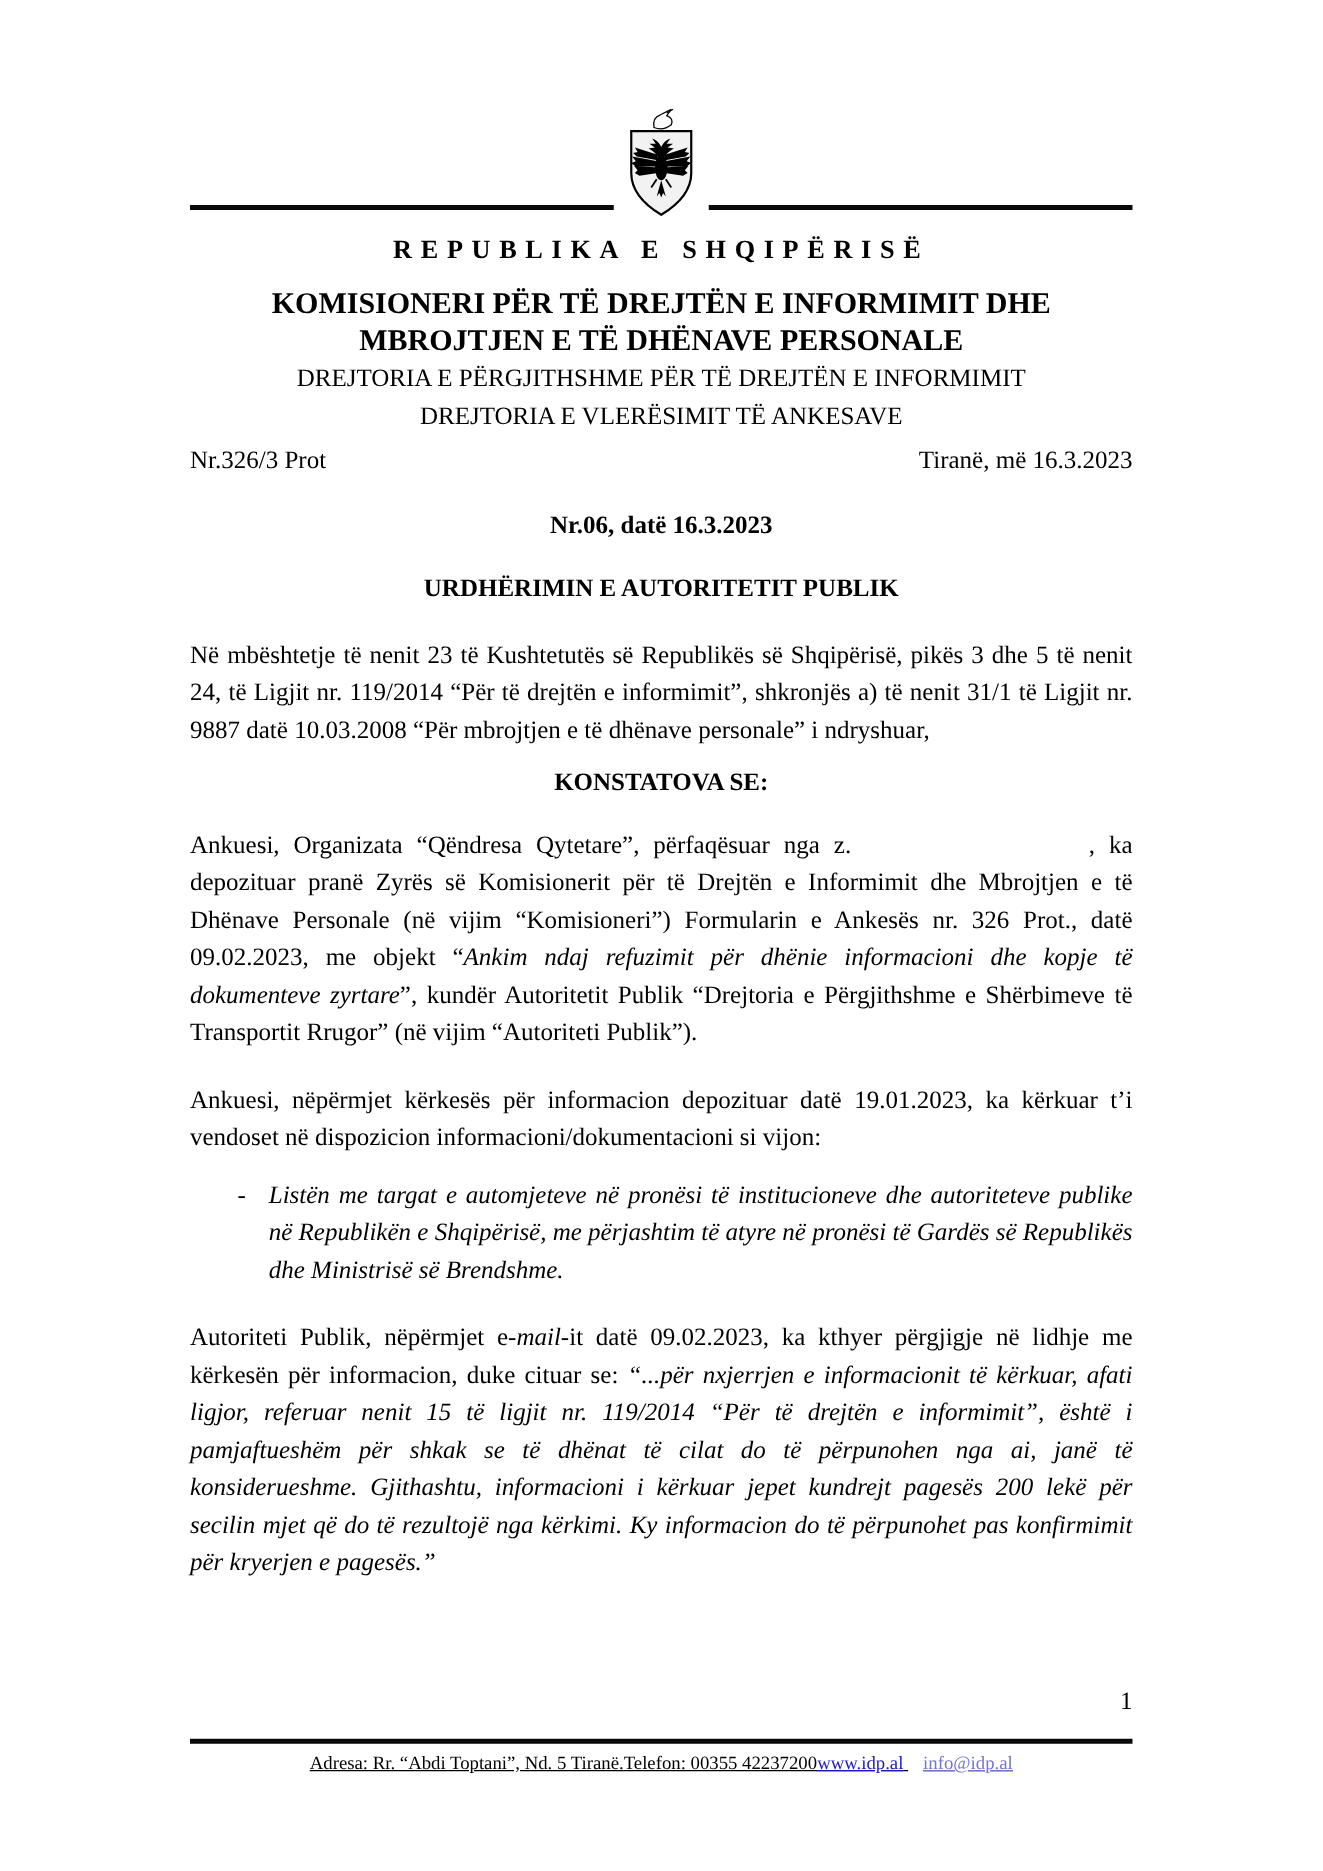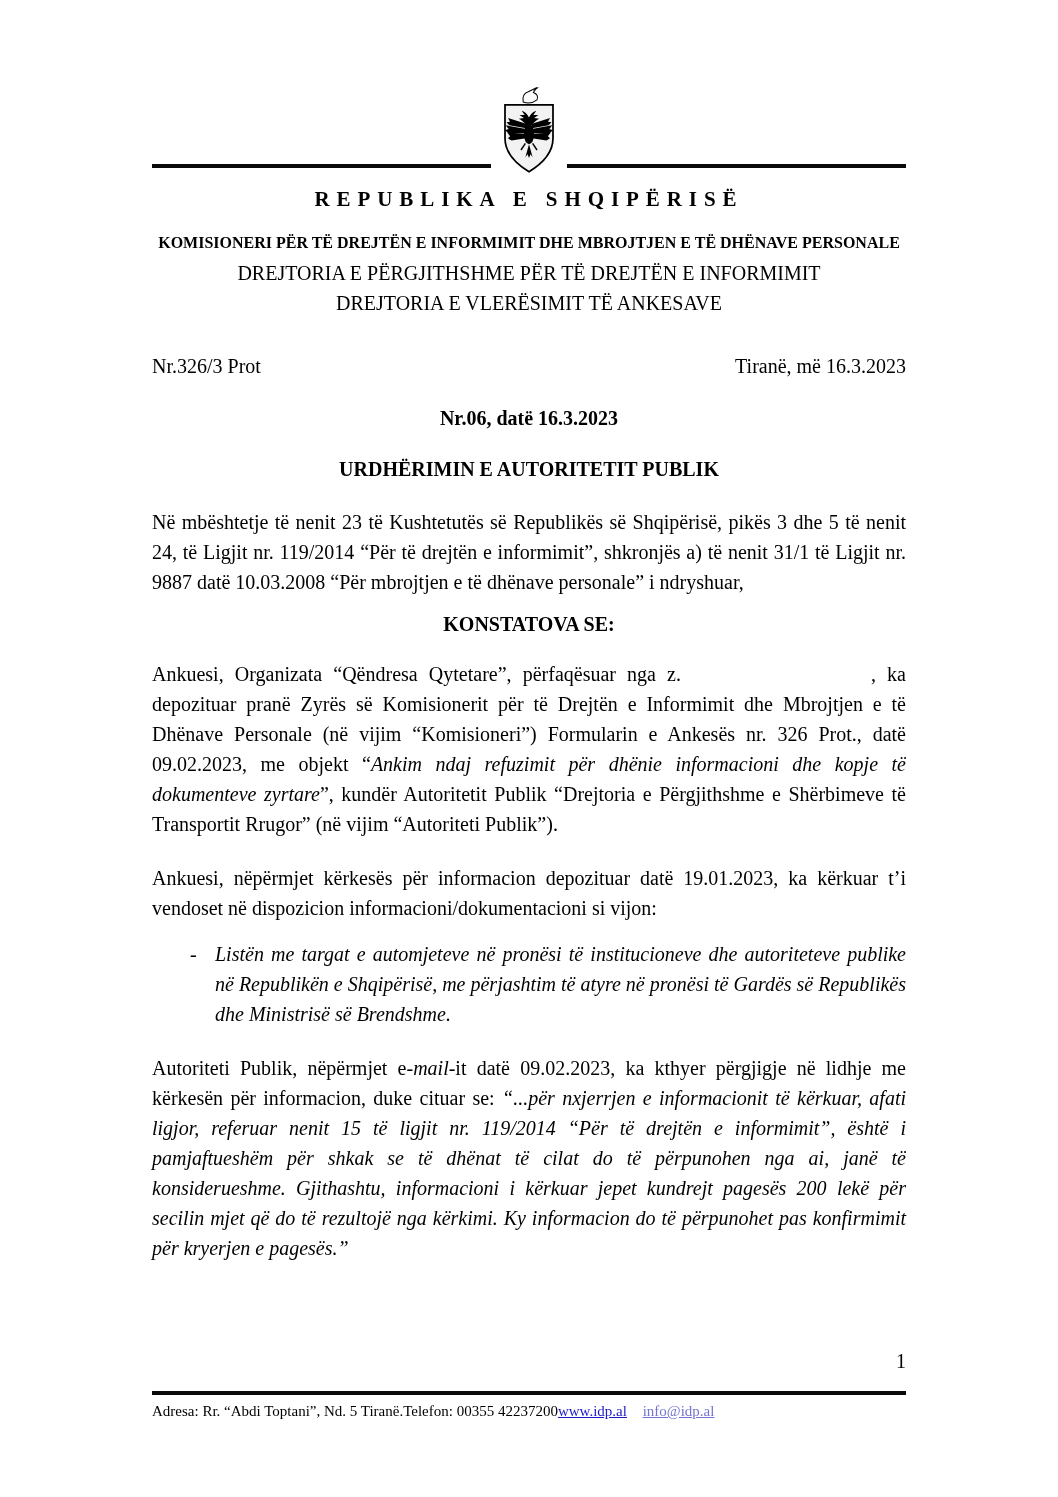--- a/index.html
+++ b/index.html
@@ -31,30 +31,30 @@
     width: 76px; height: 96px;
   }
 
   .republic {
     margin: 6px 0 0 0; text-align: center;
     font-weight: bold; font-size: 21px; line-height: 26px;
     letter-spacing: 0.33em;
   }
   .institution {
     margin: 16px 0 0 0; text-align: center;
-    font-weight: bold; font-size: 16px; line-height: 30px;
+    font-weight: bold; font-size: 24px; line-height: 30px;
   }
   .directorate {
     margin: 0; text-align: center;
     font-size: 20px; line-height: 30px;
   }
 
   
   .meta-row {
-    margin-top: 37px; display: flex; justify-content: space-between;
+    margin-top: 9px; display: flex; justify-content: space-between;
     font-size: 20px; line-height: 22px;
   }
 
   
   .h-c { text-align: center; font-weight: bold; font-size: 20px; line-height: 22px; margin: 0; }
   .h-vendim   { margin-top: 9px;  }
   .h-numdate  { margin-top: 30px; }
   .h-per      { margin-top: 30px; }
   .h-subject  { margin-top: 29px; }
   .h-konstatova { margin-top: 16px; }
@@ -76,22 +76,22 @@
   .pageno {
     position: absolute; right: 152px; top: 1349px;
     font-size: 20px; line-height: 24px;
   }
   .foot-rule {
     position: absolute; left: 152px; right: 152px; top: 1391px;
     height: 4px; background: #0a0a0a;
   }
   .footer-row {
     position: absolute; left: 152px; right: 152px; top: 1401px;
-    display: flex; justify-content: flex-start; align-items: baseline;
-    font-size: 15px; line-height: 20px;
+    display: flex; justify-content: center; align-items: baseline;
+    font-size: 15px; line-height: 20px; text-decoration: underline;
   }
   .footer-links a { text-decoration: underline; }
   a.link-web   { color: #1a1ac8; }
   a.link-email { color: #7474d2; margin-left: 12px; }
 </style>
 </head>
 <body>
 
 <div class="page">
   <div class="content">

